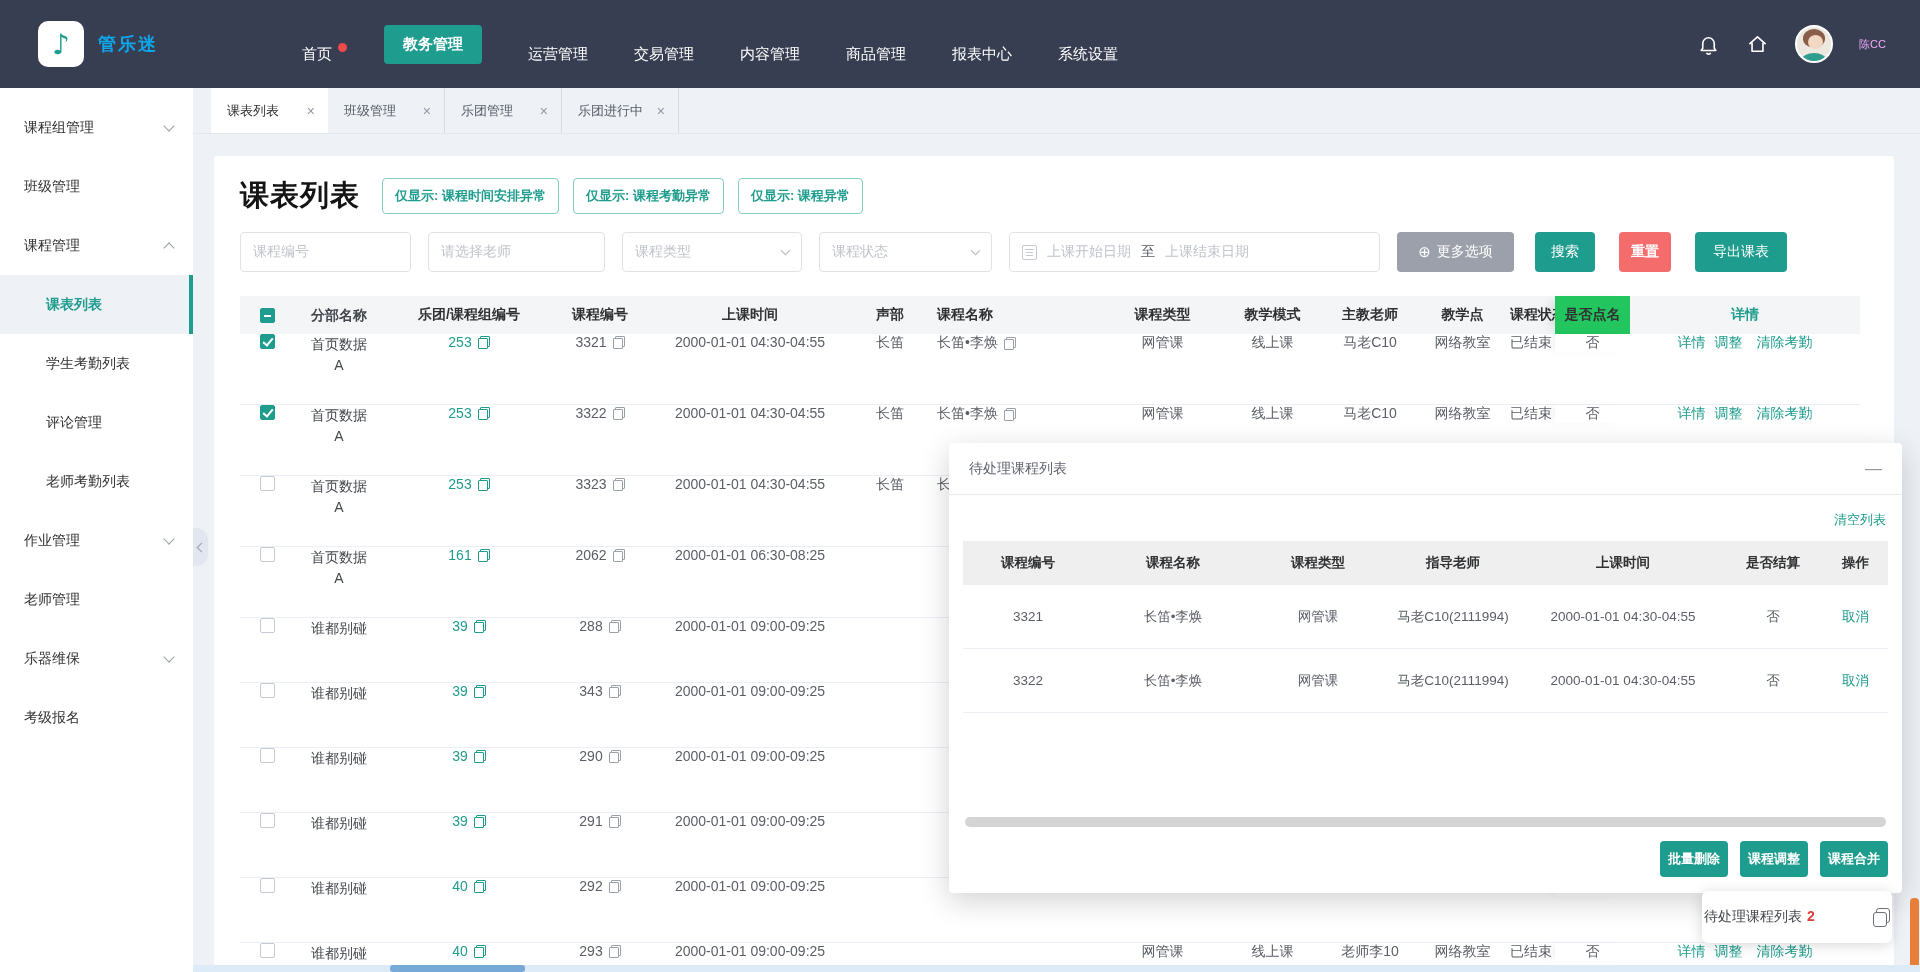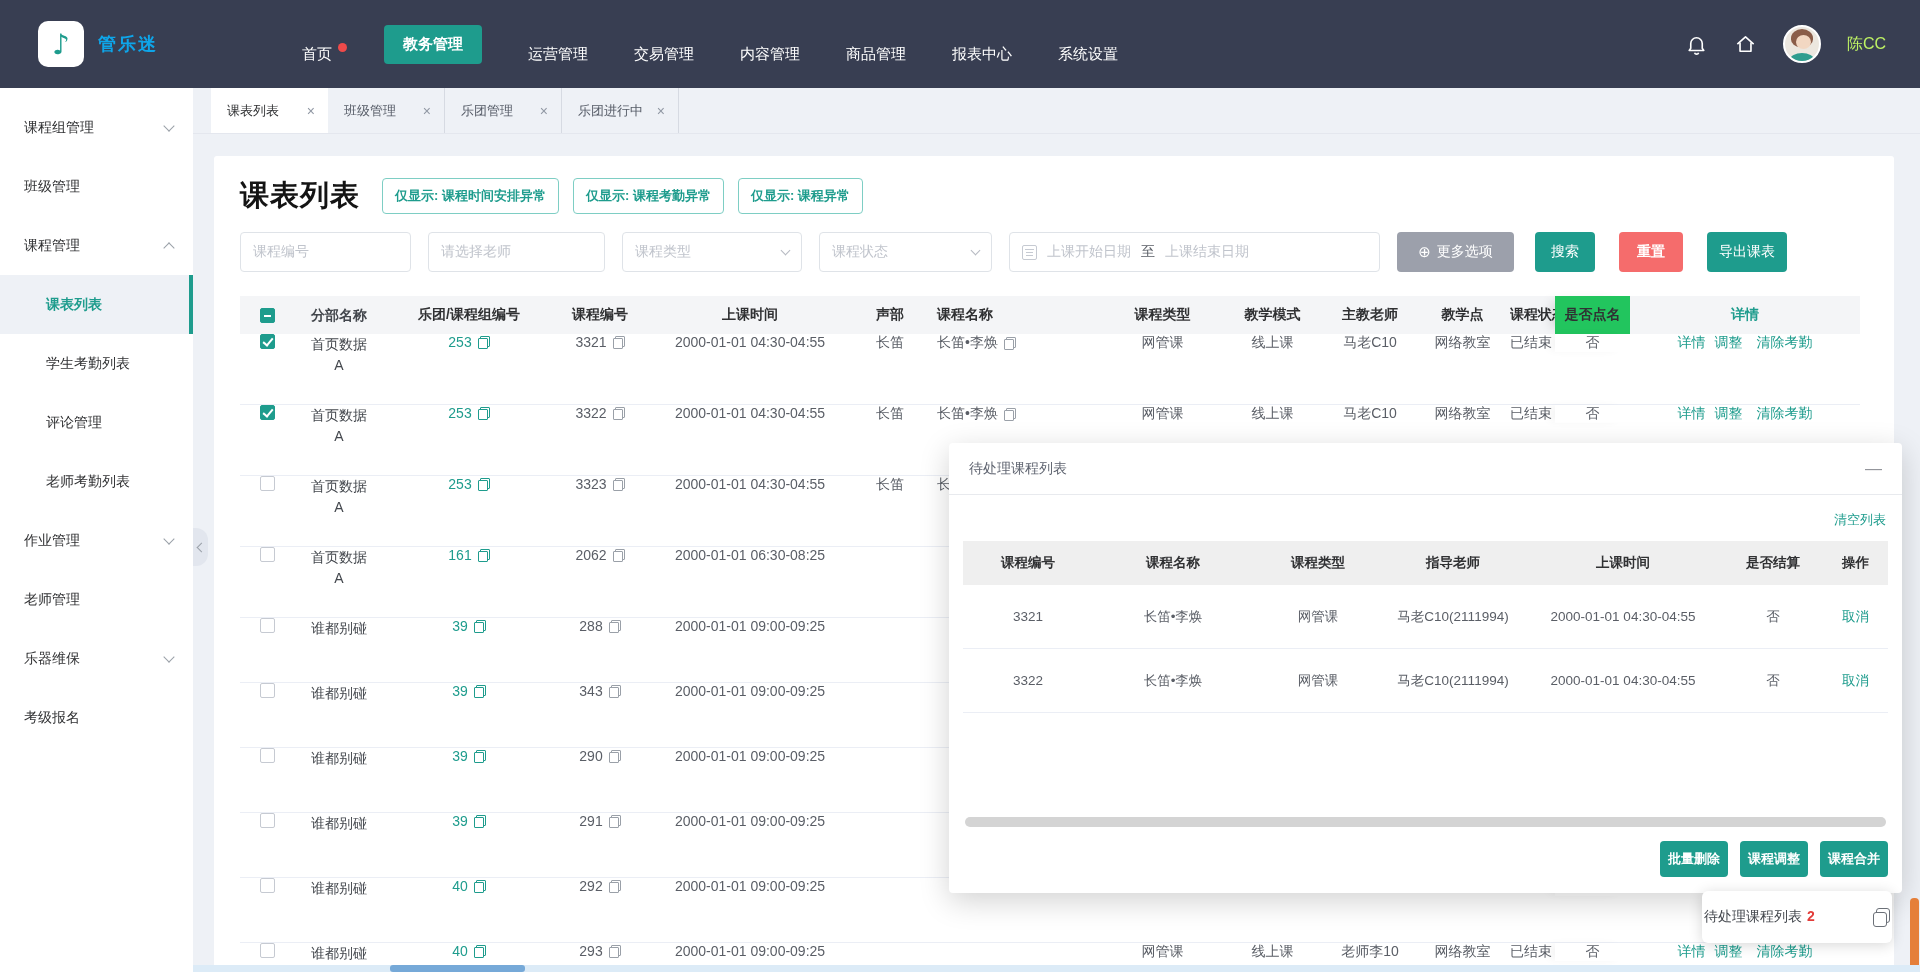--- a/index.html
+++ b/index.html
@@ -19,21 +19,21 @@
   .nav-items{display:flex;align-items:flex-end;gap:46px;margin-left:42px}
   .nav-item{color:#fff;font-size:15px;cursor:pointer;position:relative;white-space:nowrap}
   .nav-item.active{background:var(--teal);padding:10px 19px;border-radius:4px;font-weight:700}
   .dot{position:absolute;top:-6px;right:-11px;width:9px;height:9px;border-radius:50%;background:#ef4a4a}
   .nav-right{margin-left:auto;display:flex;align-items:center;gap:26px;padding-right:34px}
   .nav-ico{cursor:pointer;display:flex}
   .avatar{width:38px;height:38px;border-radius:50%;background:#ece7df;border:2px solid #fff;position:relative;overflow:hidden;cursor:pointer}
   .avatar::before{content:"";position:absolute;top:2px;left:6px;right:6px;height:18px;border-radius:50% 50% 42% 42%;background:#8a5d49}
   .avatar::after{content:"";position:absolute;top:8px;left:11px;width:15px;height:14px;border-radius:50%;background:#f2d7c2}
   .av-body{position:absolute;bottom:-5px;left:5px;right:5px;height:13px;border-radius:50% 50% 0 0;background:#2f9d8f}
-  .user-name{color:#bef264;font-size:16px;cursor:pointer}
+  .user-name{color:#f0abfc;font-size:11px;cursor:pointer}
 
   
   .sidebar{position:absolute;top:88px;left:0;bottom:0;width:193px;background:#fff;z-index:10;padding-top:10px}
   .side-item{height:59px;display:flex;align-items:center;justify-content:space-between;padding:0 20px 0 24px;font-size:14px;color:var(--txt);cursor:pointer}
   .side-item.sub{padding-left:46px}
   .side-item.active{background:#eef1f6;color:var(--teal);font-weight:700;position:relative}
   .side-item.active::after{content:"";position:absolute;right:0;top:0;bottom:0;width:4px;background:var(--teal)}
   .chev{width:8px;height:8px;border-right:1.6px solid #9aa0a8;border-bottom:1.6px solid #9aa0a8;display:inline-block;transform:rotate(45deg);margin-top:-3px}
   .chev.up{transform:rotate(-135deg);margin-top:4px}
   .collapse-handle{position:absolute;left:193px;top:528px;width:15px;height:38px;background:#e2e6ee;border-radius:0 12px 12px 0;display:flex;align-items:center;justify-content:center;z-index:9;cursor:pointer}
@@ -58,22 +58,22 @@
   .w4{width:173px;justify-content:space-between;cursor:pointer}.w5{width:371px;gap:10px;cursor:pointer}
   .sel-chev{width:7px;height:7px;border-right:1.4px solid #b6bac2;border-bottom:1.4px solid #b6bac2;transform:rotate(45deg);margin-top:-3px}
   .cal{width:15px;height:15px;border:1px solid #c6cad2;border-radius:2px;position:relative;flex:none}
   .cal::before{content:"";position:absolute;left:2px;right:2px;top:3px;height:1px;background:#c6cad2}
   .cal::after{content:"";position:absolute;left:3px;top:6px;width:7px;height:1px;background:#c6cad2;box-shadow:0 3px 0 #c6cad2}
   .date-to{color:#5a5e66}
   .btn{height:40px;border:none;border-radius:4px;display:flex;align-items:center;justify-content:center;font-size:14px;color:#fff;cursor:pointer;white-space:nowrap}
   .btn-more{background:#9ca0ab;width:117px;gap:6px}
   .more-glyph{font-family:"DejaVu Sans",sans-serif;font-size:15px}
   .btn-search{background:var(--teal);width:60px;margin-left:4px}
-  .btn-reset{background:var(--red);width:64px;margin-left:7px;font-weight:700}
-  .btn-export{background:var(--teal);width:80px;margin-left:7px}
+  .btn-reset{background:var(--red);width:52px;margin-left:7px;font-weight:700}
+  .btn-export{background:var(--teal);width:92px;margin-left:7px}
 
   
   .table{margin:24px 0 0 26px;width:1620px}
   .thead{display:flex;align-items:center;background:#f4f5f7;height:38px;font-weight:700;color:var(--txt)}
   .trow{display:flex;align-items:center;min-height:65px;border-bottom:1px solid var(--border);color:var(--cell);background:#fff}
   .trow.tall{min-height:71px}
   .cell{flex:none;display:flex;align-items:center;justify-content:center;text-align:center;height:100%;align-self:stretch}
   .c-check{width:55px}
   .c-branch{width:88px;padding:0 14px;line-height:1.5;color:#43474d}
   .c-group{width:172px}

